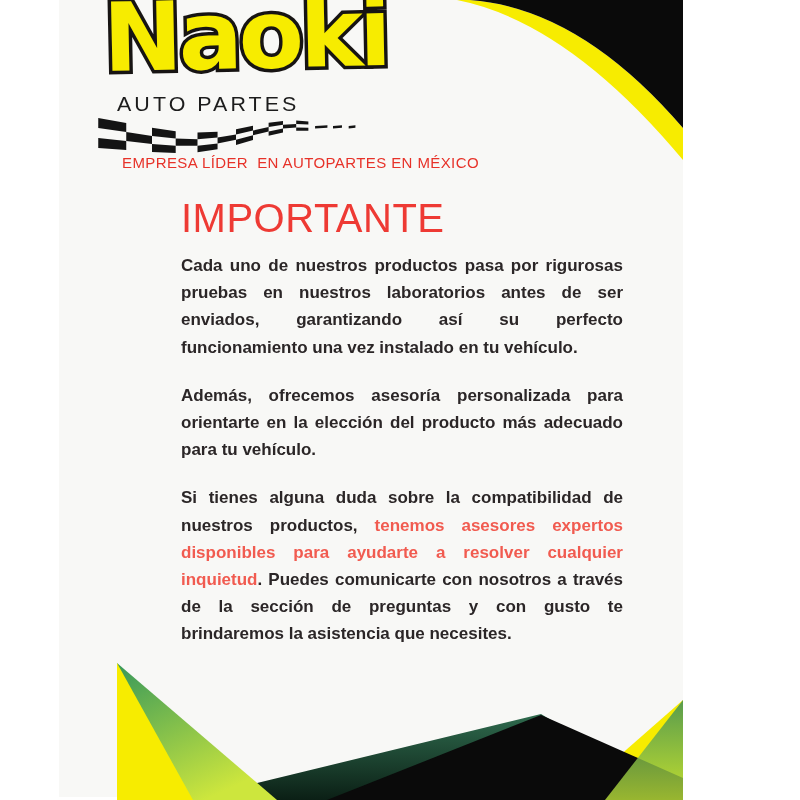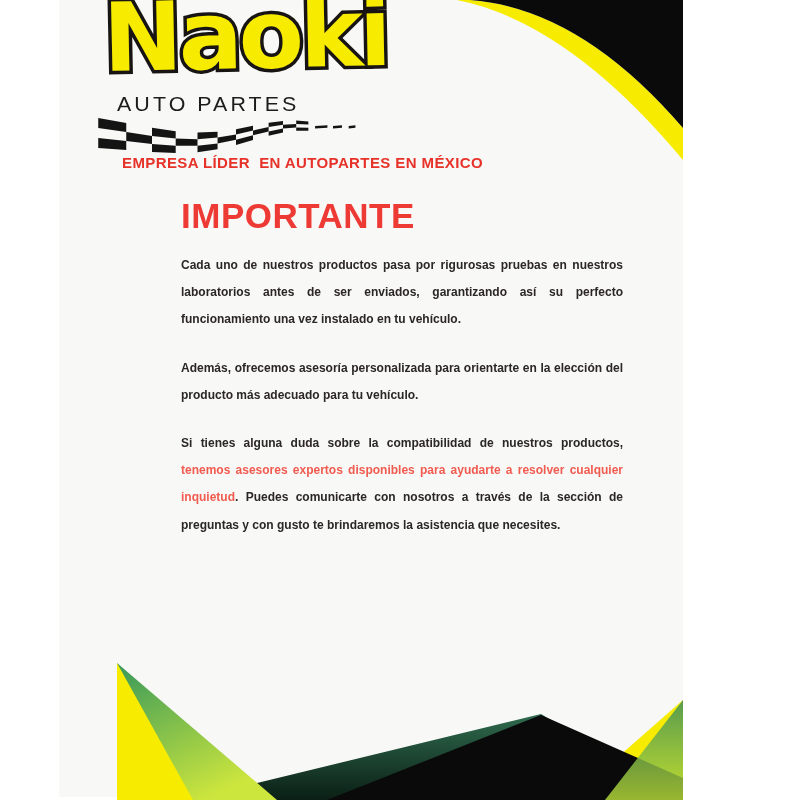--- a/index.html
+++ b/index.html
@@ -26,37 +26,37 @@
     white-space:nowrap;
   }
   .brand-sub{
     position:absolute;left:117px;top:92px;
     font-size:21px;font-weight:400;letter-spacing:3px;
     color:#1c1c1c;white-space:nowrap;transform:scaleX(1.02);transform-origin:left;
   }
   .flag{position:absolute;left:96px;top:113px;width:280px;height:46px;}
   .tagline{
     position:absolute;left:122px;top:154px;
-    font-size:15px;font-weight:700;letter-spacing:0.4px;
+    font-size:15px;font-weight:400;letter-spacing:0.4px;
     color:var(--tagline-red,#e73229);
     white-space:pre;
   }
   
   .corner{position:absolute;left:440px;top:0;width:243px;height:165px;}
   .corner .blk{fill:var(--decor-black,#0a0a0a);}
   .corner .yel{fill:var(--decor-yellow,#f7ec00);}
   
   .heading{
     position:absolute;left:181px;top:196px;
-    font-size:35px;font-weight:700;letter-spacing:0.5px;
+    font-size:40px;font-weight:400;letter-spacing:0.5px;
     color:var(--heading-red,#ee3a34);
   }
   .copy{
     position:absolute;left:181px;top:252px;width:442px;
-    font-size:12px;line-height:27.2px;font-weight:700;
+    font-size:17px;line-height:27.2px;font-weight:700;
     color:var(--body-text,#2b2627);
     text-align:justify;
   }
   .copy p{margin:0 0 21px 0;}
   .copy .hl{color:var(--highlight-red,#f15b50);}
   
   .bottom{position:absolute;left:117px;top:660px;width:566px;height:140px;}
   .s-glt{stop-color:var(--decor-green-top,#37985a);}
   .s-glb{stop-color:var(--decor-green-bottom,#cde63d);}
   .s-gdt{stop-color:var(--decor-dark-green-top,#2f6b4e);}

